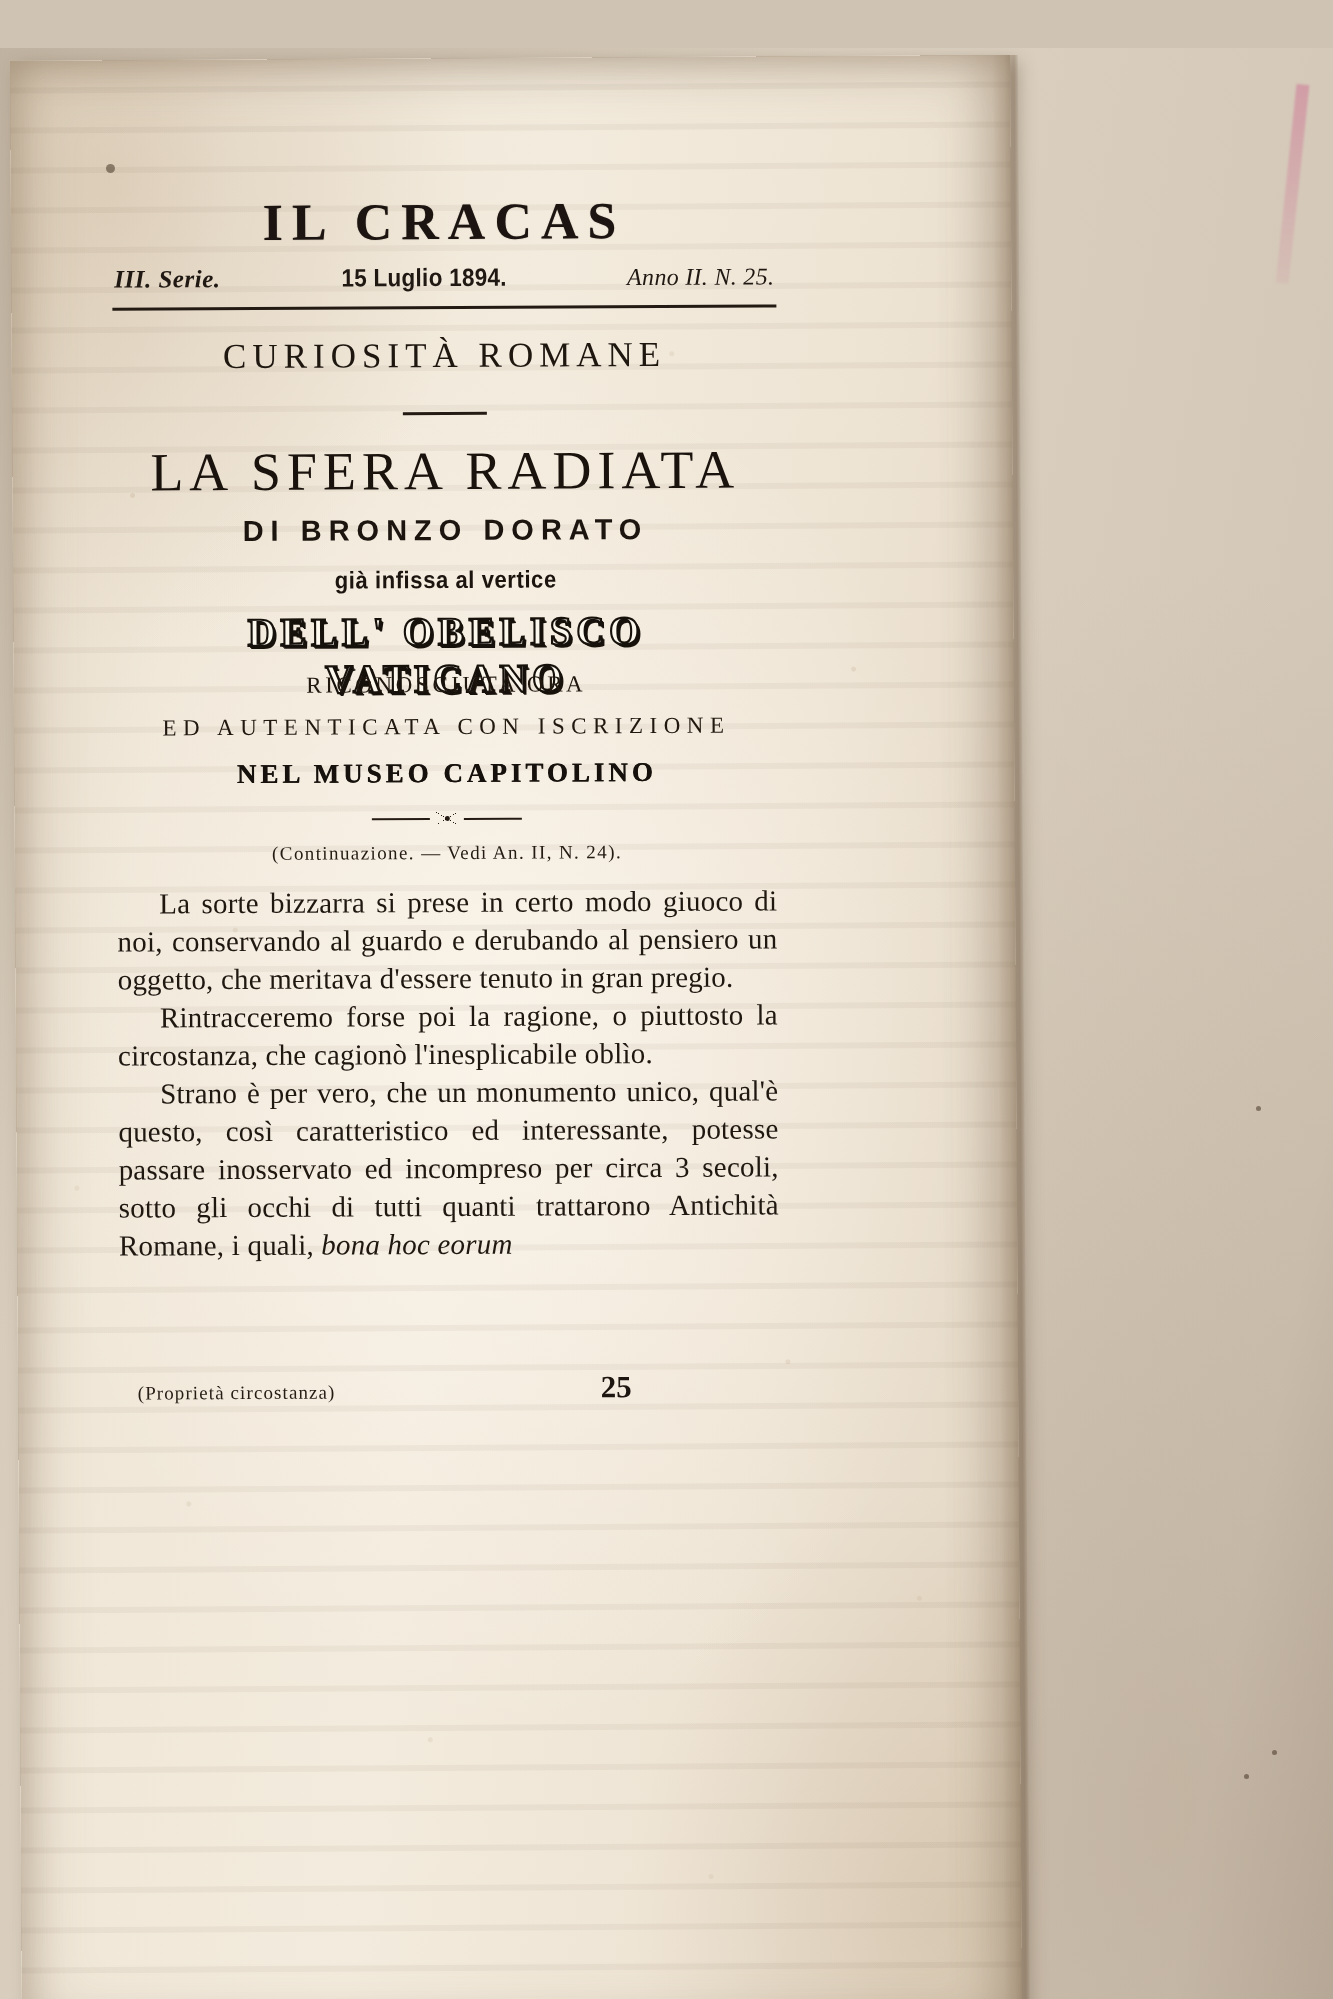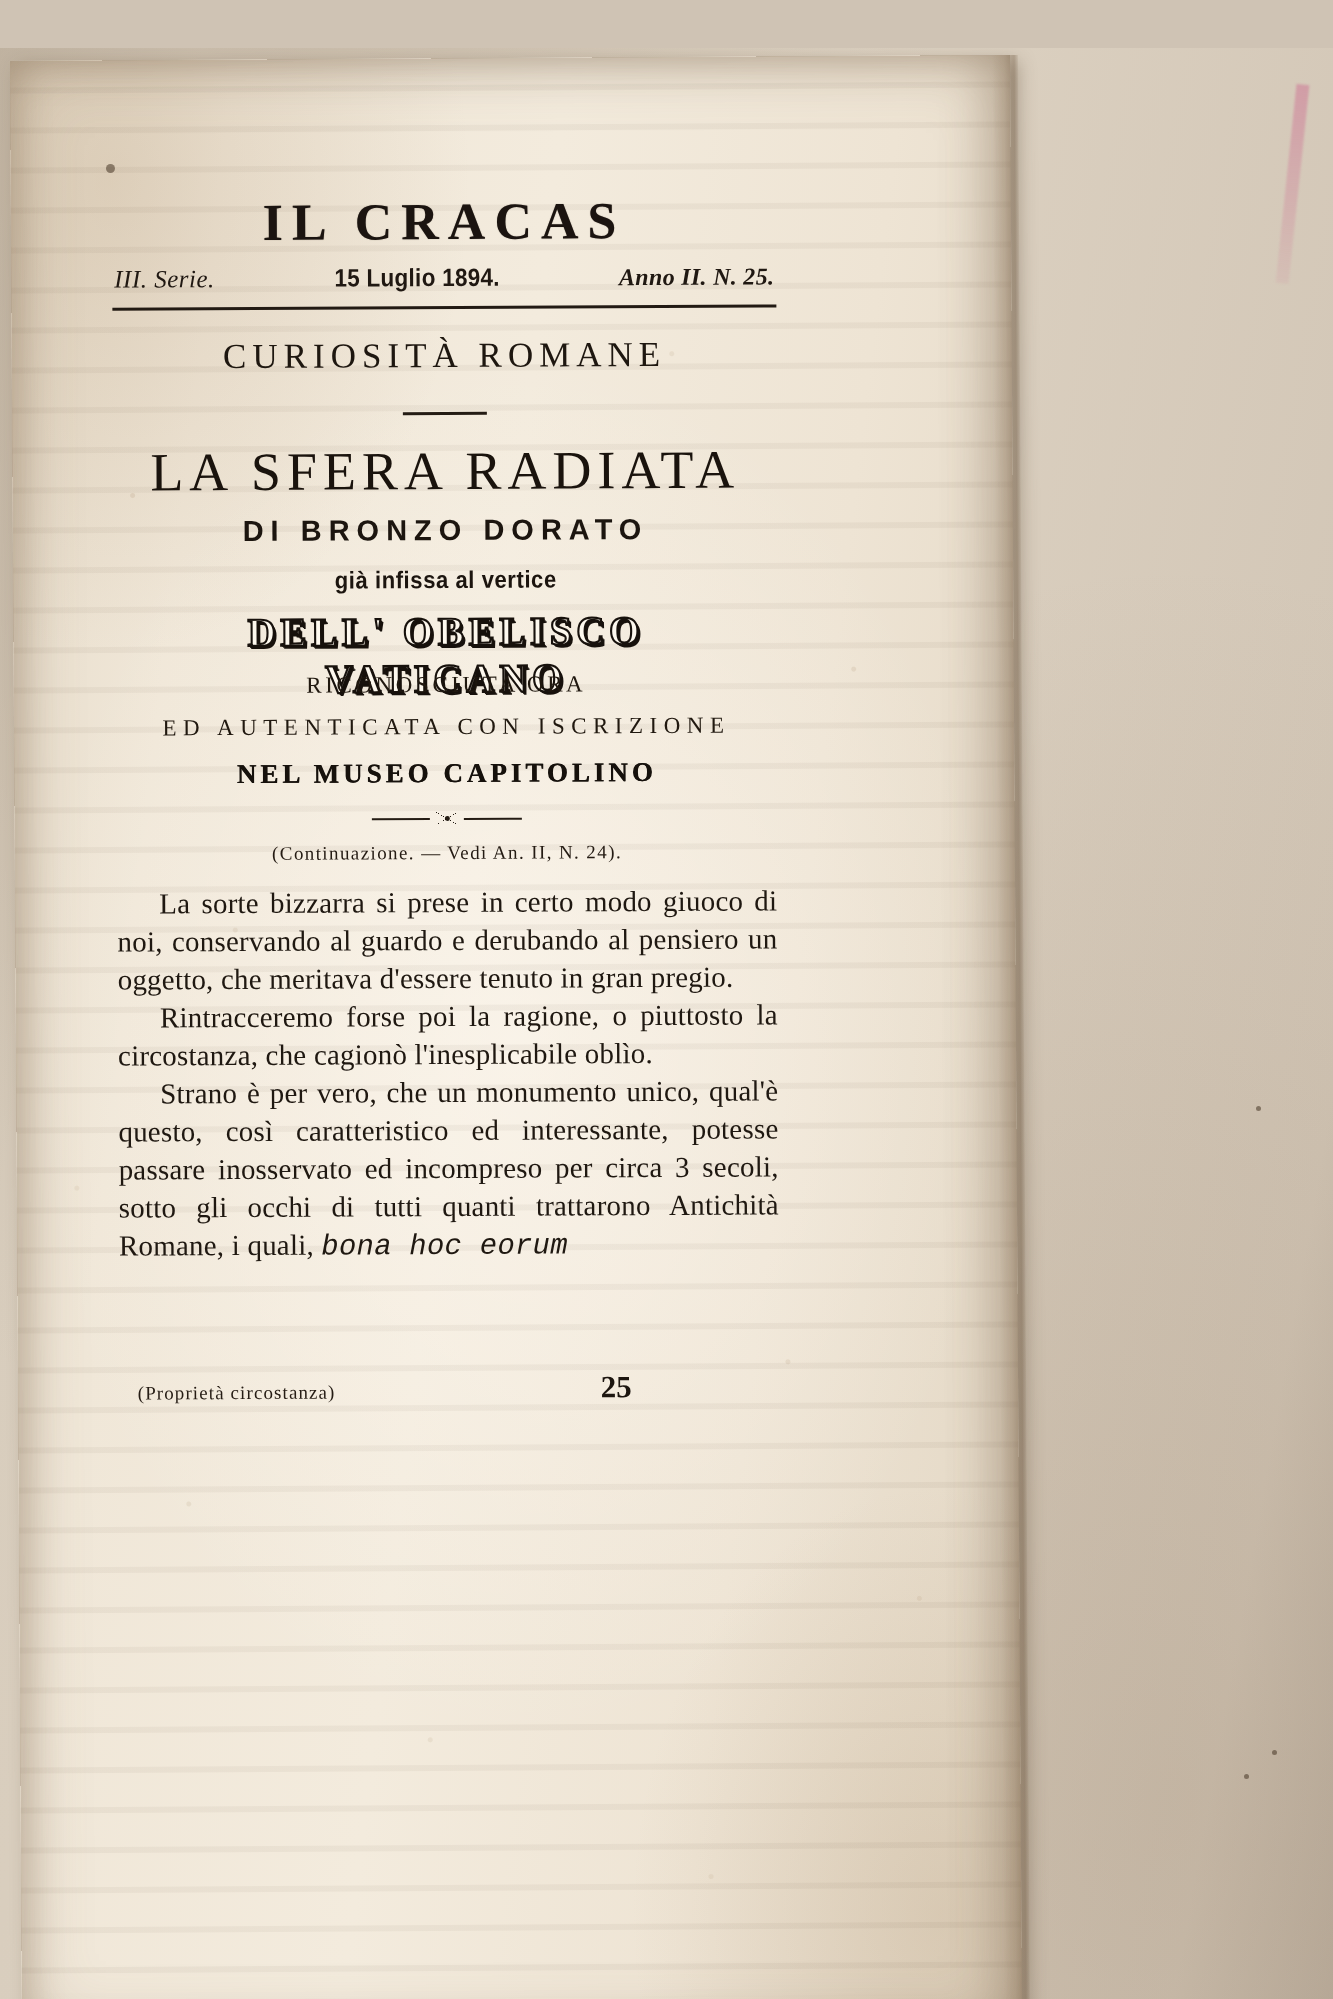--- a/index.html
+++ b/index.html
@@ -91,27 +91,27 @@
     font-size:52px; font-weight:700; letter-spacing:9px;
     line-height:1; text-align:center;
     color:#1b1410;
     text-shadow:0 0 1px rgba(40,28,18,.45);
   }
   .issueline{
     position:absolute; left:0; top:215px; width:100%;
     display:flex; align-items:baseline; justify-content:space-between;
     font-size:25px; color:#201812;
   }
-  .serie{font-style:italic; font-weight:400; letter-spacing:.5px;}
+  .serie{font-style:italic; font-weight:700; letter-spacing:.5px;}
   .datebit{
     font-family:"Liberation Sans", sans-serif;
     font-weight:700; font-size:25px; letter-spacing:.3px;
     transform:scaleX(.9); transform-origin:center;
   }
-  .annobit{font-style:italic; font-weight:700; font-size:24px; letter-spacing:.3px;}
+  .annobit{font-style:italic; font-weight:400; font-size:24px; letter-spacing:.3px;}
 
   .rule-full{
     position:absolute; left:-2px; top:258px; width:664px; height:0;
     border-top:3px solid #221a13;
   }
 
   
   .sect{
     position:absolute; left:0; top:288px; width:100%;
     font-size:35px; letter-spacing:6px; font-weight:400;
@@ -199,21 +199,21 @@
 
   
   .body{
     position:absolute; left:0; top:836px; width:660px;
     font-size:29px; line-height:1.31;
     text-align:justify; text-align-last:left;
     color:#1f1811;
     letter-spacing:.2px;
   }
   .body p{margin:0; text-indent:42px;}
-  .body p .it{font-style:italic;font-family:Liberation Mono, monospace;}
+  .body p .it{font-style:italic;}
 
   
   .footer{
     position:absolute; left:0; top:1322px; width:660px;
     display:flex; align-items:baseline; justify-content:space-between;
   }
   .prop{font-size:19px; letter-spacing:1.1px; color:#251c14; padding-left:18px;}
   .pageno{font-size:31px; color:#1d1610; padding-right:148px;font-weight:bold;}
 
   

